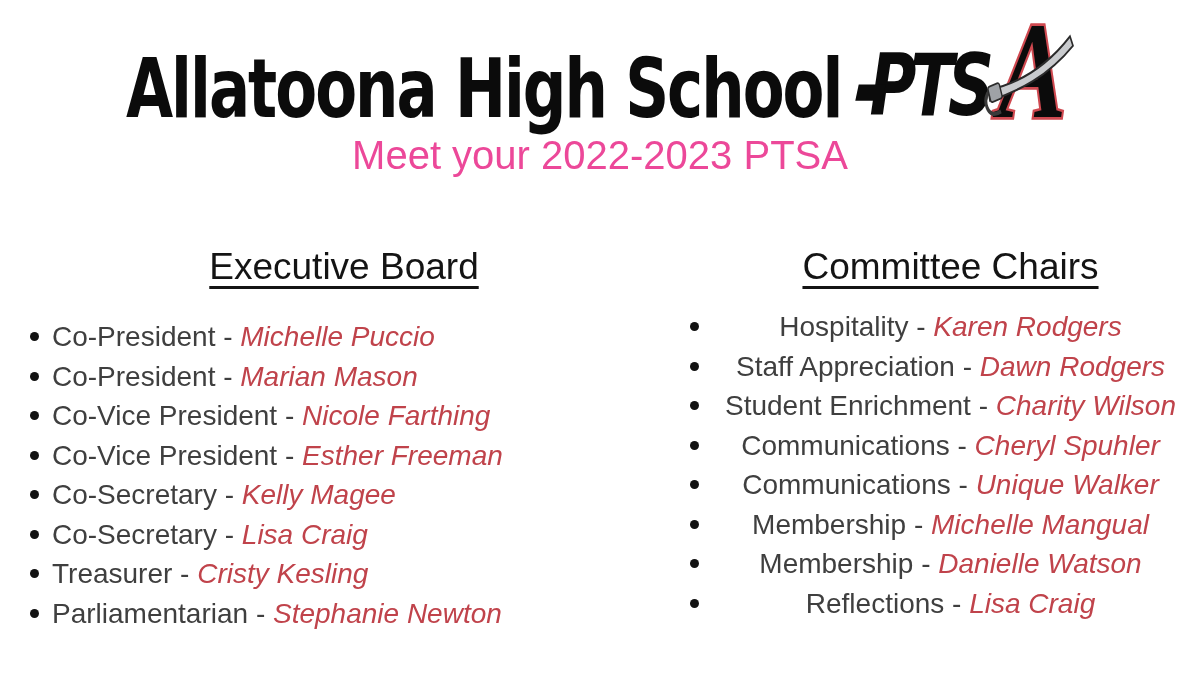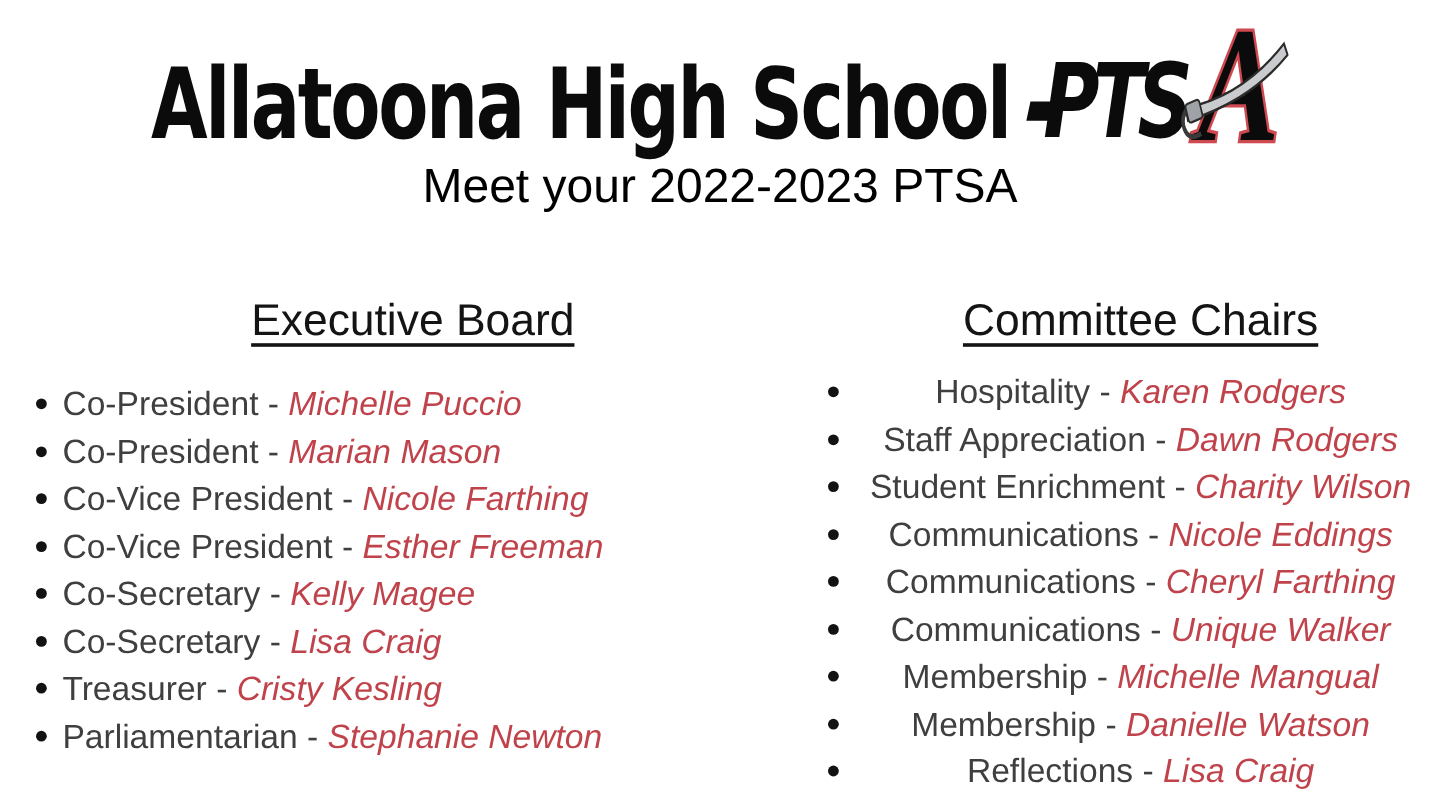--- a/index.html
+++ b/index.html
@@ -79,21 +79,21 @@
     font-size: 102px;
     paint-order: stroke fill;
   }
 
   
   .subtitle {
     position: absolute;
     top: 131px; left: 0; right: 0;
     text-align: center;
     font-size: 40px;
-    color: #000000;
+    color: #ec4899;
     line-height: 1.2;
   }
 
   
   .section { position: absolute; top: 242px; }
   .section-left  { left: 28px;  width: 600px; }
   .section-right { left: 688px; width: 500px; }
 
   .section h2 {
     margin: 0;
@@ -177,22 +177,21 @@
         <li><span class="member-role">Parliamentarian</span><span class="member-sep"> - </span><span class="member-name">Stephanie Newton</span></li>
       </ul>
   </div>
 
   <div class="section section-right">
     <h2>Committee Chairs</h2>
     <ul class="member-list">
         <li><span class="member-role">Hospitality</span><span class="member-sep"> - </span><span class="member-name">Karen Rodgers</span></li>
         <li><span class="member-role">Staff Appreciation</span><span class="member-sep"> - </span><span class="member-name">Dawn Rodgers</span></li>
         <li><span class="member-role">Student Enrichment</span><span class="member-sep"> - </span><span class="member-name">Charity Wilson</span></li>
-        <li><span class="member-role">Communications</span><span class="member-sep"> - </span><span class="member-name">Nicole Eddings</span></li>
-        <li><span class="member-role">Communications</span><span class="member-sep"> - </span><span class="member-name">Cheryl Farthing</span></li>
+        <li><span class="member-role">Communications</span><span class="member-sep"> - </span><span class="member-name">Cheryl Spuhler</span></li>
         <li><span class="member-role">Communications</span><span class="member-sep"> - </span><span class="member-name">Unique Walker</span></li>
         <li><span class="member-role">Membership</span><span class="member-sep"> - </span><span class="member-name">Michelle Mangual</span></li>
         <li><span class="member-role">Membership</span><span class="member-sep"> - </span><span class="member-name">Danielle Watson</span></li>
         <li><span class="member-role">Reflections</span><span class="member-sep"> - </span><span class="member-name">Lisa Craig</span></li>
       </ul>
   </div>
 
 </div>
 
 </body></html>

